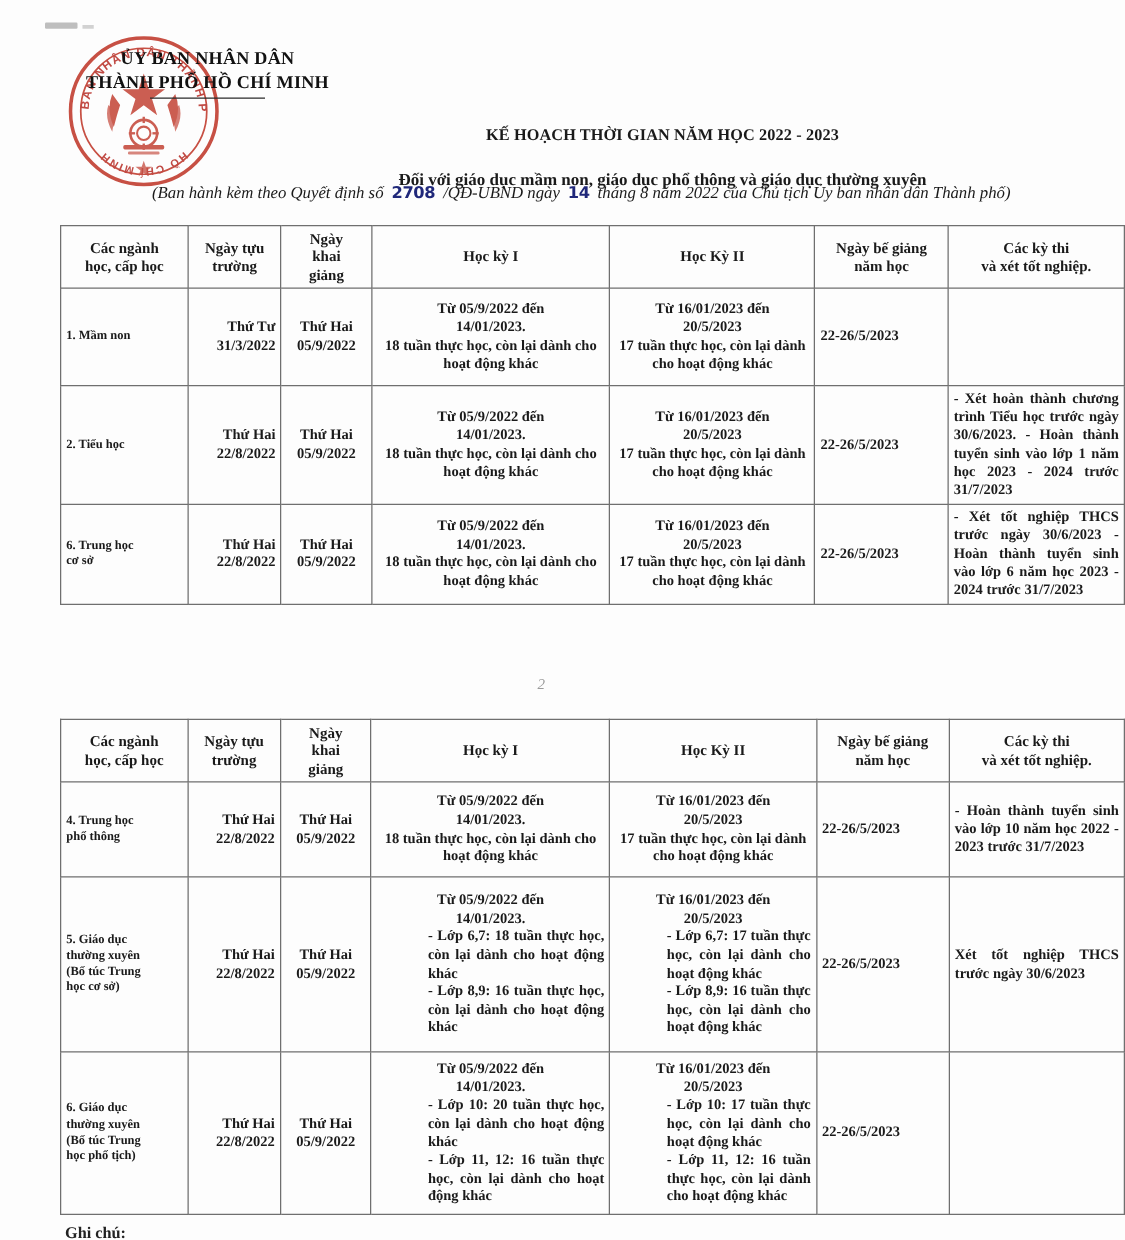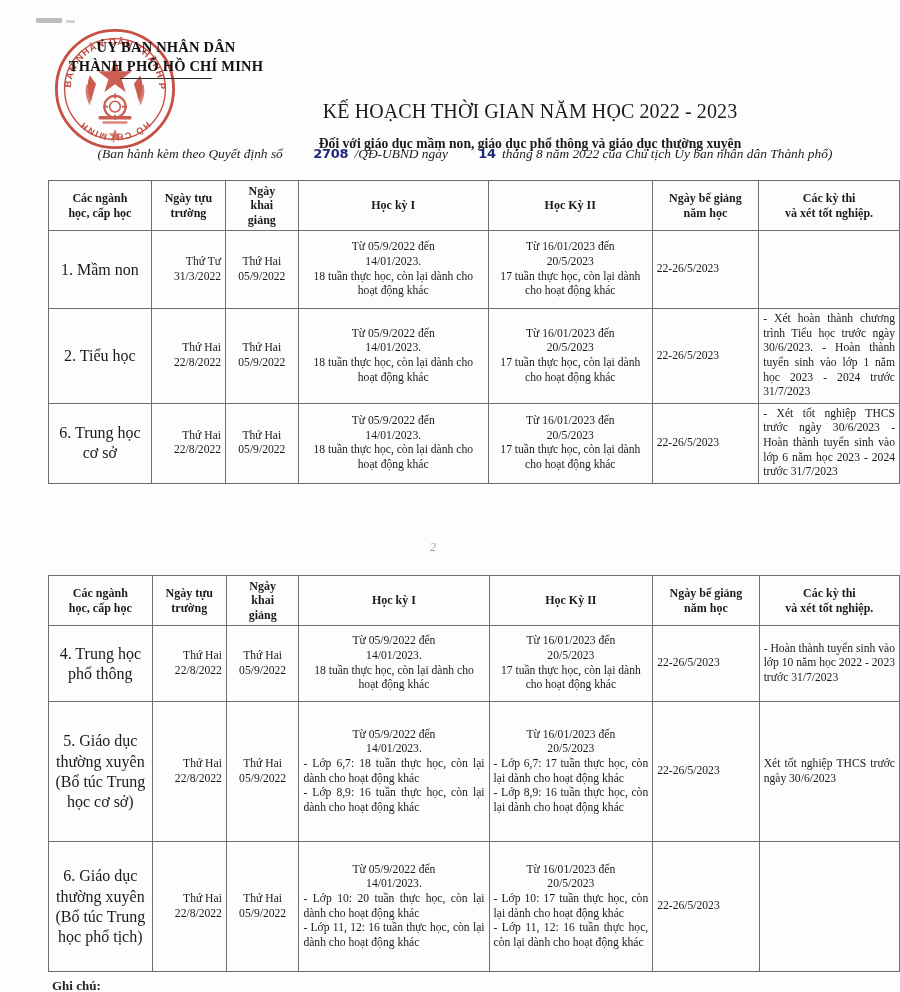--- a/index.html
+++ b/index.html
@@ -75,22 +75,22 @@
     opacity: .88;
   }
 
   
   .doc-title {
     position: absolute;
     left: 180px;
     top: 100px;
     width: 700px;
     text-align: center;
-    font-weight: normal;
-    font-size: 20px;
+    font-weight: bold;
+    font-size: 13px;
     letter-spacing: .1px;
   }
   .doc-subtitle {
     position: absolute;
     left: 180px;
     top: 136px;
     width: 700px;
     text-align: center;
     font-weight: bold;
     font-size: 13.6px;
@@ -106,53 +106,52 @@
     white-space: nowrap;
   }
   .ink {
     color: #20287a;
     font-style: normal;
     font-weight: bold;
     font-family: "DejaVu Sans", sans-serif;
     font-size: 13px;
     letter-spacing: -.3px;
     padding: 0 3px;
-    margin-left: 24px;
   }
 
   
   table.sched {
     position: absolute;
     border-collapse: collapse;
     table-layout: fixed;
     font-size: 11.6px;
     line-height: 1.26;
   }
   table.sched td, table.sched th {
     border: 1px solid #6f6f6f;
     padding: 3px 4px;
     vertical-align: middle;
-    font-weight: normal;
+    font-weight: bold;
   }
   table.sched th {
     font-weight: bold;
     text-align: center;
     font-size: 12px;
     line-height: 1.2;
   }
-  .c-name   { width: 102px; text-align: center; font-weight: bold; font-size: 16px; }
+  .c-name   { width: 102px; text-align: left; font-weight: bold; font-size: 10px; }
   .c-tuu    { width: 68px;  text-align: right; }
   .c-khai   { width: 66px;  text-align: center; }
   .c-hk1    { width: 200px; }
   .c-hk2    { width: 170px; }
   .c-be     { width: 105px; text-align: left; }
   .c-thi    { width: 144px; }
 
   .ctr   { text-align: center; }
-  .just  { text-align: justify; text-justify: inter-word; }
+  .just  { text-align: justify; text-justify: inter-word; margin-left: 41px; }
   .lead  { text-align: center; }
   .cell-block { display: block; }
 
   #table1 { left: 48px; top: 180px; }
   #table2 { left: 48px; top: 575px; }
 
   
   .page-num {
     position: absolute;
     left: 430px;

